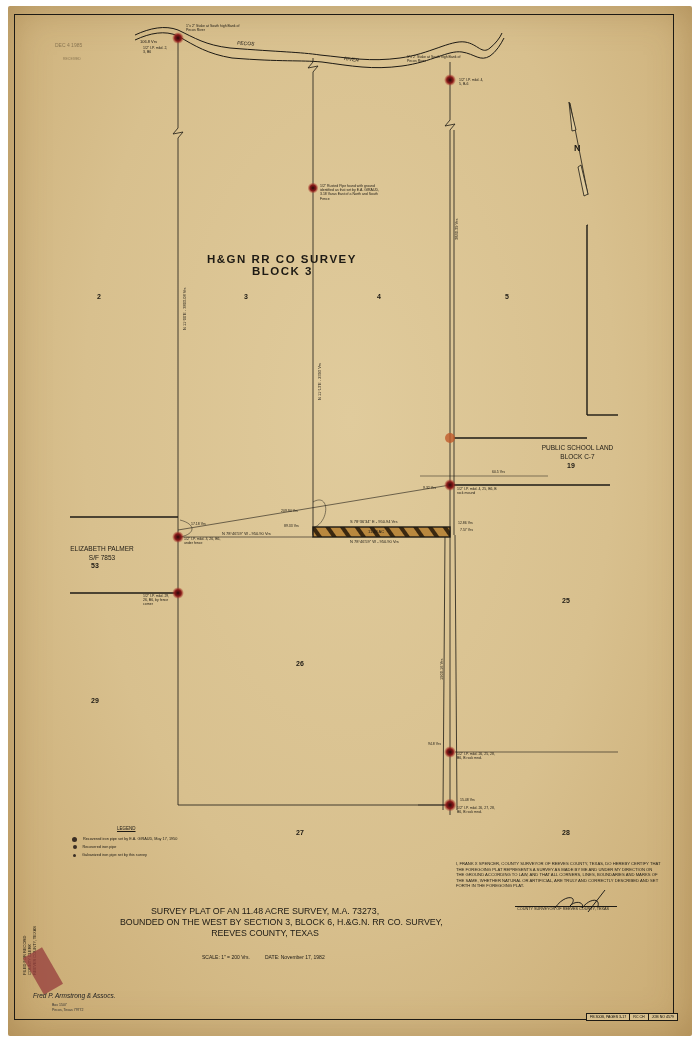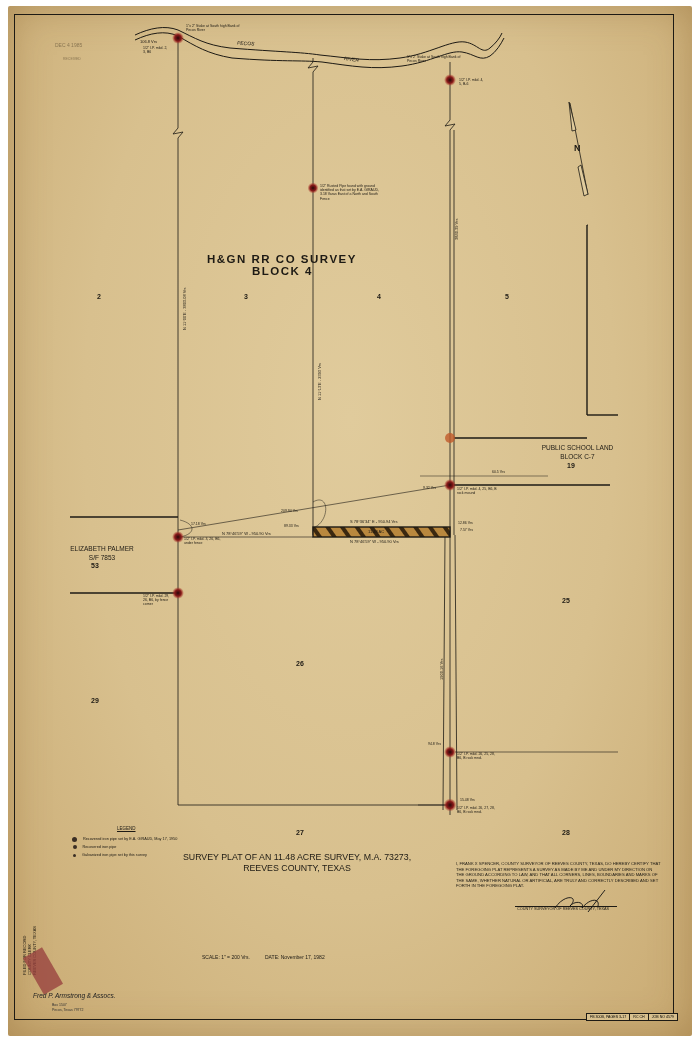--- a/index.html
+++ b/index.html
@@ -111,21 +111,21 @@
   </g>
 
   <g stroke="#1d1a14" fill="#e0cb9c" stroke-width="0.8">
     <line x1="570" y1="103" x2="588" y2="195"></line>
     <polygon points="569,102 576,130 572,131"></polygon>
     <polygon points="581,165 588,194 584,196 578,167"></polygon>
   </g>
 </svg>
 
 <div class="txt title" style="left:207px;top:253px;">H&amp;GN RR CO SURVEY</div>
-<div class="txt title" style="left:252px;top:265px;">BLOCK 4</div>
+<div class="txt title" style="left:252px;top:265px;">BLOCK 3</div>
 
 <div class="txt" style="left:237px;top:40px;font-size:5px;font-style:italic;transform:rotate(3deg);">PECOS</div>
 <div class="txt" style="left:344px;top:56px;font-size:5px;font-style:italic;transform:rotate(8deg);">RIVER</div>
 
 <div class="txt" style="left:574px;top:143px;font-size:9px;font-weight:bold;">N</div>
 
 <div class="txt stamp" style="left:55px;top:42px;">DEC 4 1985</div>
 <div class="txt stamp" style="left:63px;top:57px;font-size:3.5px;">RECEIVED</div>
 
 <div class="txt sec" style="left:97px;top:293px;">2</div>
@@ -189,22 +189,23 @@
   <div class="legend-row">
     <span class="dot" style="width:4px;height:4px;margin-left:0.5px;"></span>
     <span>Recovered iron pipe</span>
   </div>
   <div class="legend-row">
     <span class="dot" style="width:3px;height:3px;margin-left:1px;"></span>
     <span>Galvanized iron pipe set by this survey</span>
   </div>
 </div>
 
-<div class="txt caption" style="top:852px;margin-left:32px;">
+<div class="txt caption" style="top:906px;">
   <div>SURVEY PLAT OF AN 11.48 ACRE SURVEY, M.A. 73273,</div>
+  <div>BOUNDED ON THE WEST BY SECTION 3, BLOCK 6, H.&amp;G.N. RR CO. SURVEY,</div>
   <div>REEVES COUNTY, TEXAS</div>
 </div>
 <div class="txt scale" style="left:202px;top:954px;">SCALE: 1" = 200 Vrs.</div>
 <div class="txt scale" style="left:265px;top:954px;">DATE: November 17, 1982</div>
 
 <div class="txt cert" style="left:456px;top:861px;">I, FRANK X SPENCER, COUNTY SURVEYOR OF REEVES COUNTY, TEXAS, DO HEREBY CERTIFY THAT THE FOREGOING PLAT REPRESENTS A SURVEY AS MADE BY ME AND UNDER MY DIRECTION ON THE GROUND ACCORDING TO LAW, AND THAT ALL CORNERS, LINES, BOUNDARIES AND MARKS OF THE SAME, WHETHER NATURAL OR ARTIFICIAL, ARE TRULY AND CORRECTLY DESCRIBED AND SET FORTH IN THE FOREGOING PLAT.</div>
 <svg style="position:absolute;left:540px;top:888px;" width="80" height="30">
   <path d="M15,20 C25,5 40,8 30,18 C35,12 45,14 42,20 C50,10 60,10 58,18 M48,24 L65,2" fill="none" stroke="#111" stroke-width="0.9"></path>
 </svg>
 <div style="position:absolute;left:515px;top:906px;width:102px;border-top:0.7px solid #1d1a14;"></div>

